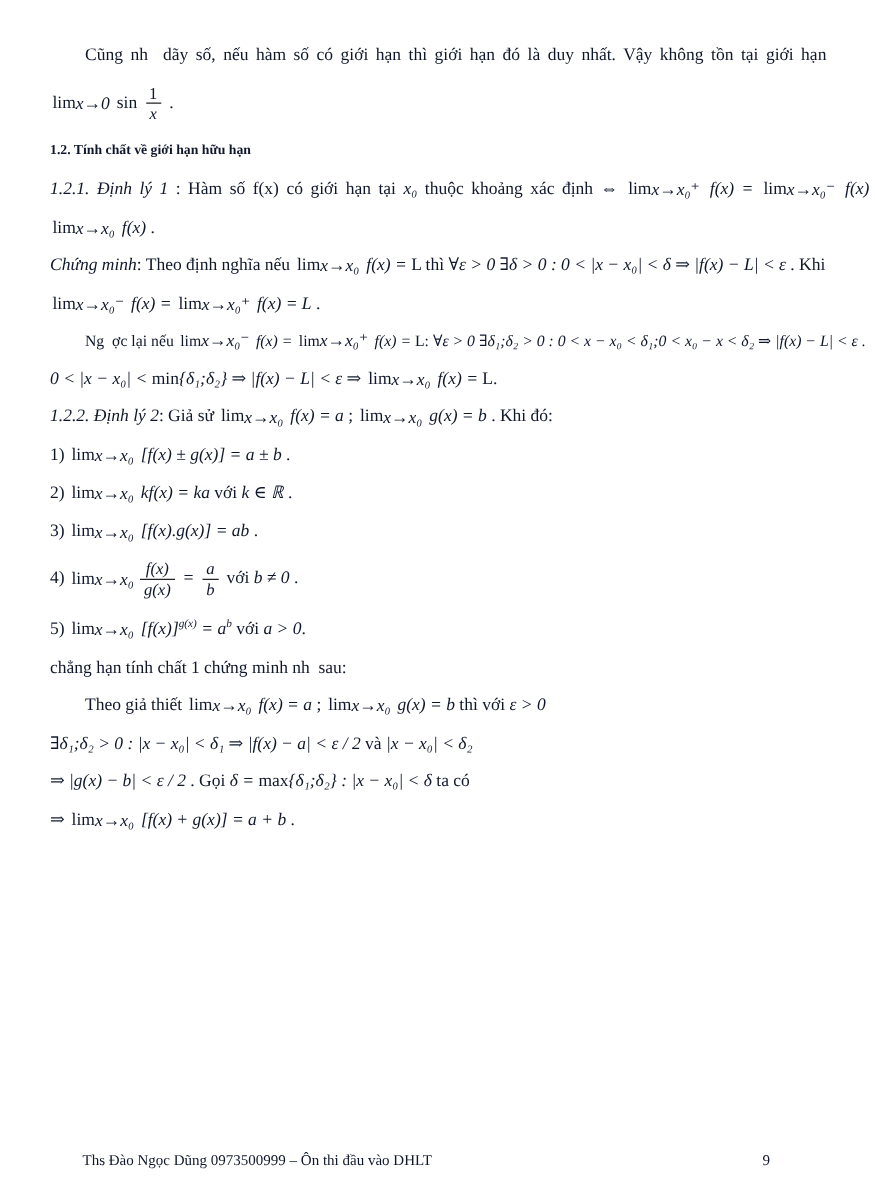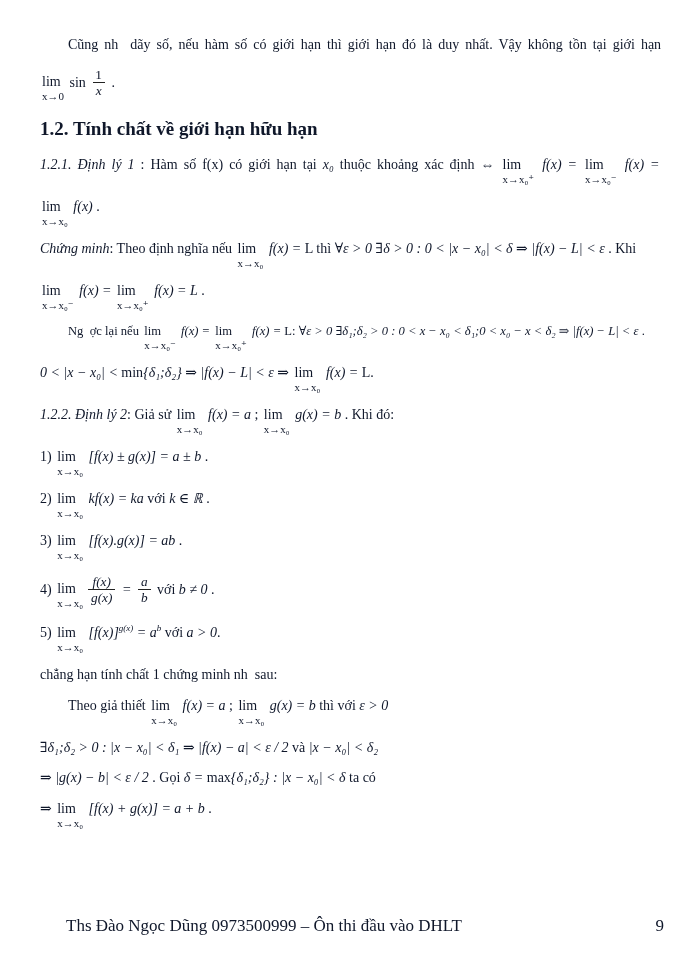--- a/index.html
+++ b/index.html
@@ -19,37 +19,39 @@
   }
   .line{
     margin-bottom:13px;
     white-space:nowrap;
   }
   .line.indent{padding-left:28px;}
   .line.justify{word-spacing:2.5px;}
   .line.long{font-size:12.6px;}
   .line.heading{
     font-weight:bold;
-    font-size:19px;
+    font-size:11px;
     margin-top:2px;
     margin-bottom:15px;
   }
   .line.formula{margin-bottom:15px;}
   .rm{font-style:normal;}
   .it{font-style:italic;}
   .bd{font-weight:bold;}
   .lim{
     display:inline-flex;
-    flex-direction:column;
+    flex-direction:row;
+    align-items:center;
     line-height:1;
     margin:0 2px;
   }
   .limw{font-style:normal;}
   .lims{
-    font-size:11px;
+    font-size:14px;
+    font-style:italic;
     margin-top:2px;
   }
   .frac{
     display:inline-flex;
     flex-direction:column;
     align-items:center;
     vertical-align:middle;
     line-height:1.2;
     margin:0 3px;
     font-size:0.95em;
@@ -60,22 +62,22 @@
     font-size:9px;
     font-style:italic;
     line-height:0;
   }
   .footer{
     position:absolute;
     left:0;right:0;bottom:24px;
     display:flex;
     justify-content:space-between;
     align-items:center;
-    padding:0 36px 0 66px;
-    font-size:17px;
+    padding:0 84px 0 66px;
+    font-size:12px;
   }
 </style>
 </head>
 <body>
 
 <div class="page">
   <div class="content" id="content">
       <div class="line indent justify"><span class="rm">Cũng nh&nbsp; dãy số, nếu hàm số có giới hạn thì giới hạn đó là duy nhất. Vậy không tồn tại giới hạn</span></div>
       <div class="line formula"><span class="lim">
           <span class="limw">lim</span>

